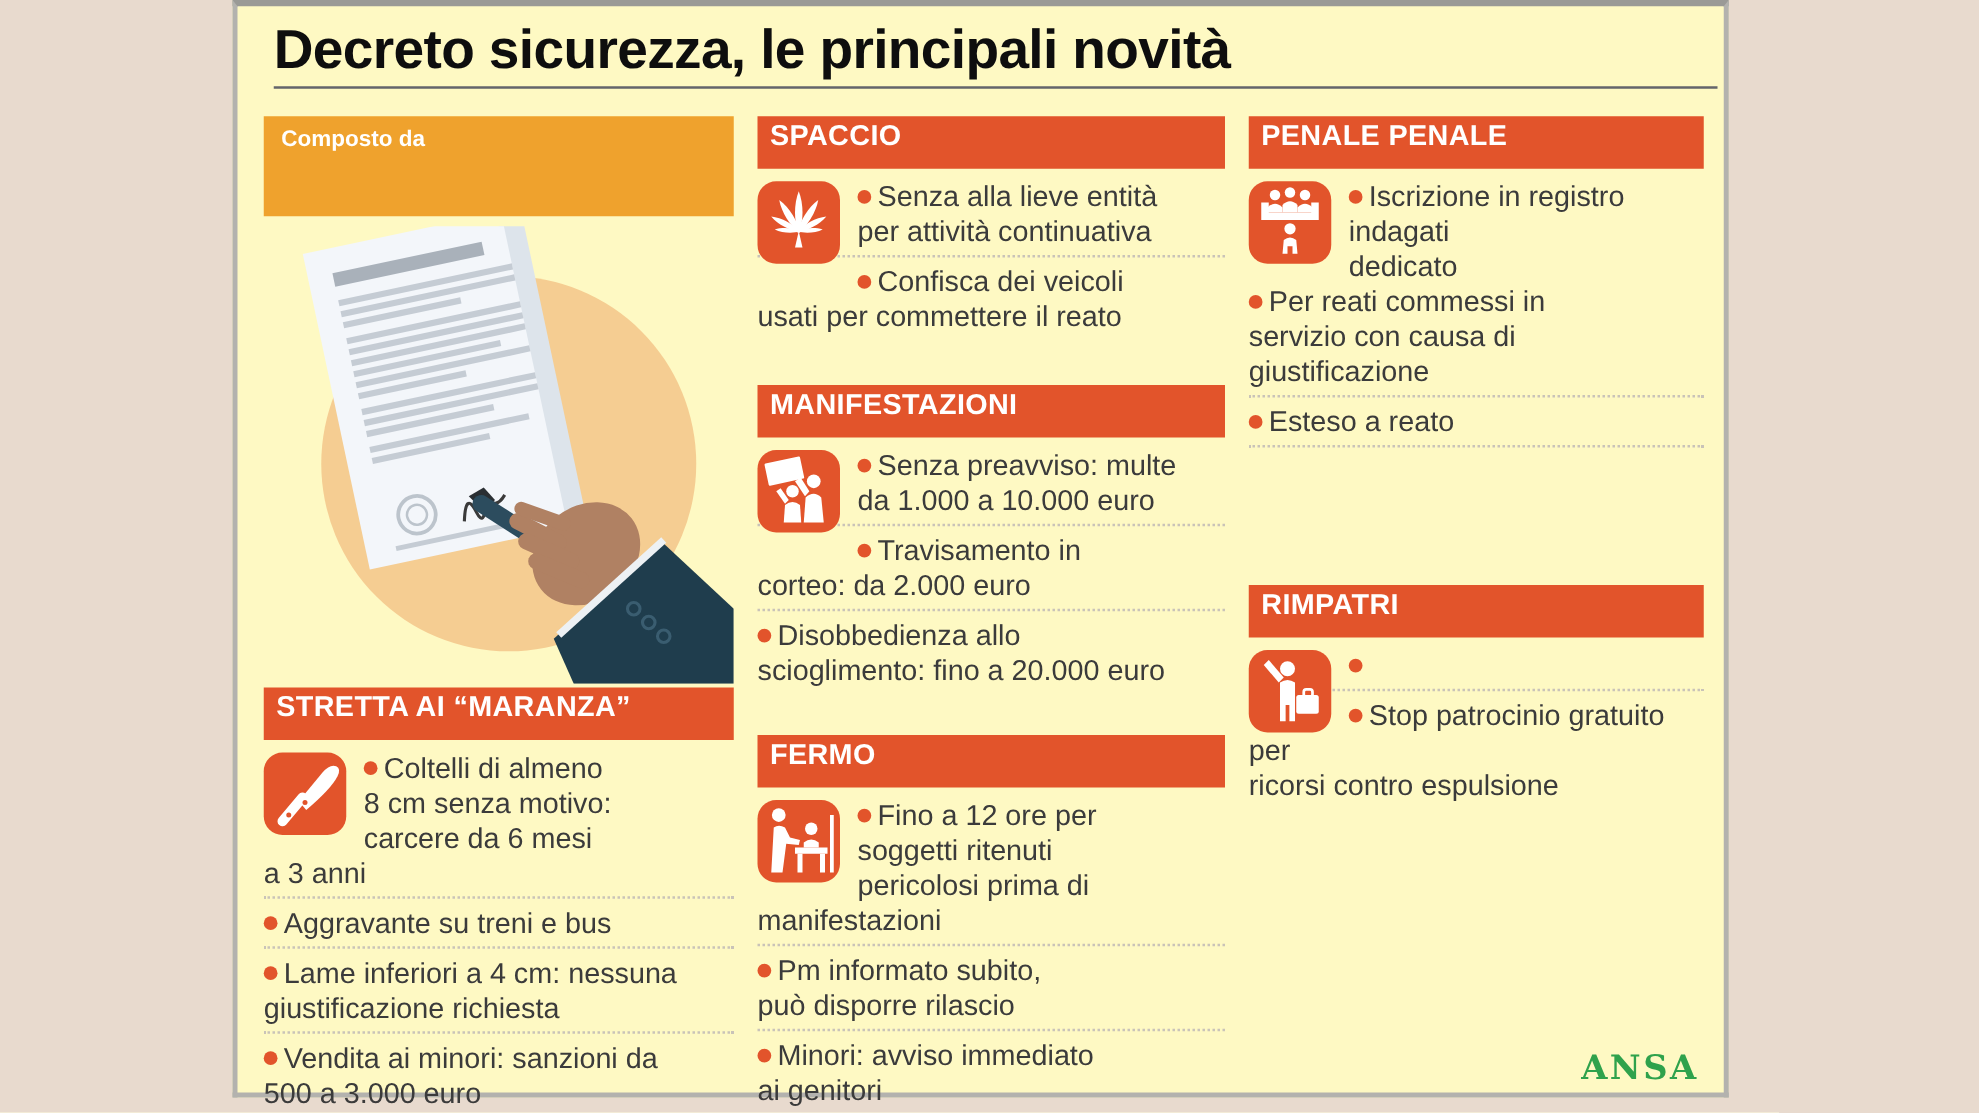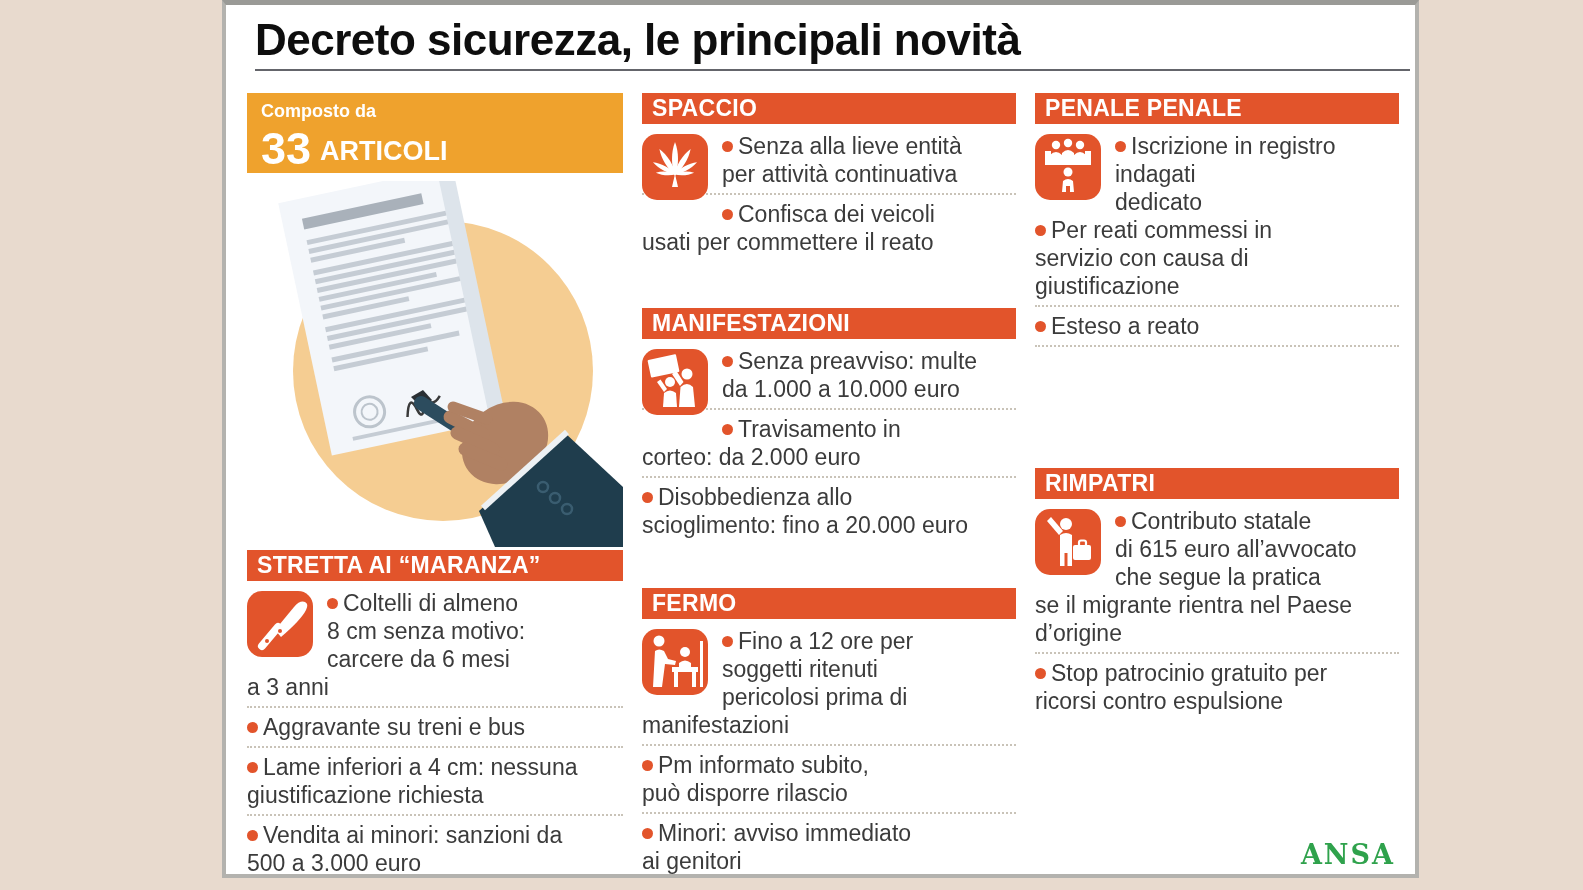--- a/index.html
+++ b/index.html
@@ -1,28 +1,28 @@
 <!DOCTYPE html>
 <html><head>
 <meta charset="utf-8">
 <style>
   html,body{margin:0;padding:0;}
   .stage{position:relative;width:1583px;height:890px;background:#E8DACE;overflow:hidden;
          font-family:"Liberation Sans",sans-serif;color:#3B3B3B;}
-  .panel{position:absolute;left:186px;top:0;width:1197px;height:878px;background:#ffffff;
-         box-sizing:border-box;border:4px solid #B3B2AE;border-top:5px solid #9A9A96;margin-left:36px;}
+  .panel{position:absolute;left:186px;top:0;width:1197px;height:878px;background:#fef9c3;
+         box-sizing:border-box;border:4px solid #B3B2AE;border-top:5px solid #9A9A96;}
   .title{position:absolute;left:29px;top:10px;font-size:44px;font-weight:bold;color:#0E0E0E;
          letter-spacing:-0.5px;white-space:nowrap;}
   .title-rule{position:absolute;left:29px;top:64px;width:1155px;border-top:2px solid #64656B;}
   .col{position:absolute;top:88px;}
   .col1{left:21px;width:376px;}
   .col2{left:416px;width:374px;}
   .col3{left:809px;width:364px;}
   .sec{position:absolute;left:0;right:0;}
-  .bar{height:31px;line-height:31px;background:#E2542B;color:#FFFFFF;font-size:23px;
+  .bar{height:42px;line-height:31px;background:#E2542B;color:#FFFFFF;font-size:23px;
        font-weight:bold;padding-left:10px;letter-spacing:0.3px;}
   .content{margin-top:8px;font-size:23px;line-height:28px;}
   .icon{float:left;width:66px;height:66px;border-radius:15px;background:#E2542B;
         margin:2px 14px 0 0;}
   .icon.tall{margin-bottom:22px;}
   .icon svg{width:100%;height:100%;display:block;}
   .txt{white-space:pre-line;}
   .dot{display:inline-block;width:11px;height:11px;border-radius:50%;background:#E2542B;
        margin-right:5px;vertical-align:2px;}
   .sep{border-top:2px dotted #C9C3B8;margin:5px 0;}
@@ -42,23 +42,20 @@
 
 <div class="stage">
   <div class="panel">
 
     <div class="title">Decreto sicurezza, le principali novità</div>
     <div class="title-rule"></div>
 
     <div class="col col1">
       <div class="composto">
         <div class="l1">Composto da</div>
-        <div class="l2">
-          <span class="num">33</span><span class="lbl">ARTICOLI</span>
-        </div>
       </div>
 
       <div class="illustration">
         <svg viewBox="0 0 376 366">
           <circle cx="196" cy="190" r="150" fill="#F5CD92"></circle>
           <g transform="rotate(-12 140 130)">
             <rect x="214" y="6" width="20" height="248" fill="#DDE4EB"></rect>
             <rect x="56" y="2" width="162" height="258" fill="#F3F6FA"></rect>
             <rect x="76" y="22" width="122" height="11" fill="#A9B1BA"></rect>
             <g fill="#C5CCD4">
@@ -245,25 +242,21 @@
             <svg viewBox="0 0 66 66" fill="#fff">
               <circle cx="31" cy="15" r="6"></circle>
               <path d="M25 26 Q31 22 37 26 L37 44 L25 44 Z"></path>
               <path d="M24 26 L12 12 L16 8 L28 22 Z"></path>
               <rect x="25" y="44" width="4.5" height="13"></rect>
                 <rect x="32.5" y="44" width="4.5" height="13"></rect>
               <rect x="44" y="31.5" width="7" height="6" rx="2" fill="none" stroke="#fff" stroke-width="2.2"></rect>
               <rect x="38" y="36" width="18" height="15" rx="2"></rect>
             </svg>
           </div>
-          <div class="item"><span class="dot"></span><span class="txt">Contributo statale
-di 615 euro all’avvocato
-che segue la pratica
-se il migrante rientra nel Paese
-d’origine</span></div>
+          <div class="item"><span class="dot"></span></div>
           <div class="sep"></div>
           <div class="item"><span class="dot"></span><span class="txt">Stop patrocinio gratuito per
 ricorsi contro espulsione</span></div>
         </div>
       </div>
     </div>
 
     <div class="ansa">ANSA</div>
   </div>
 </div>

